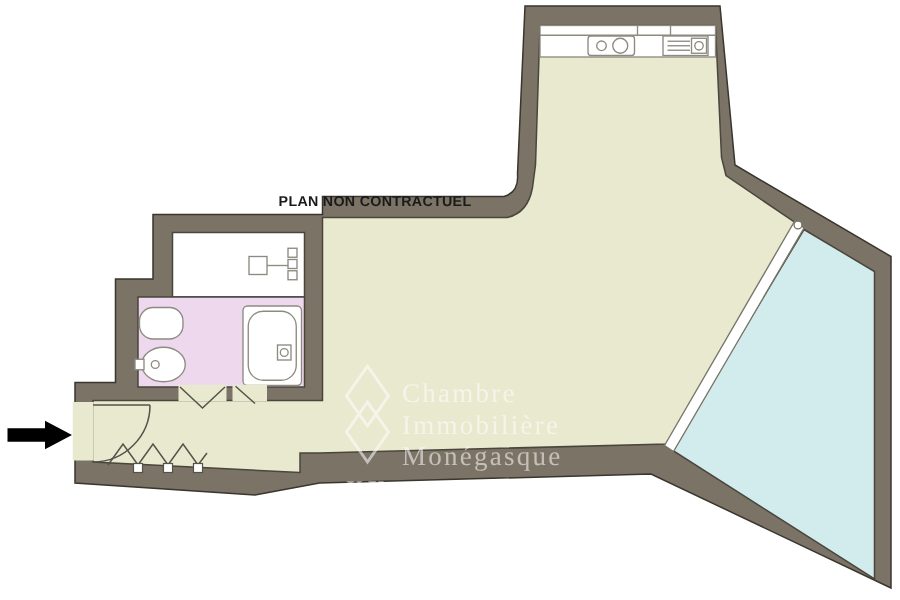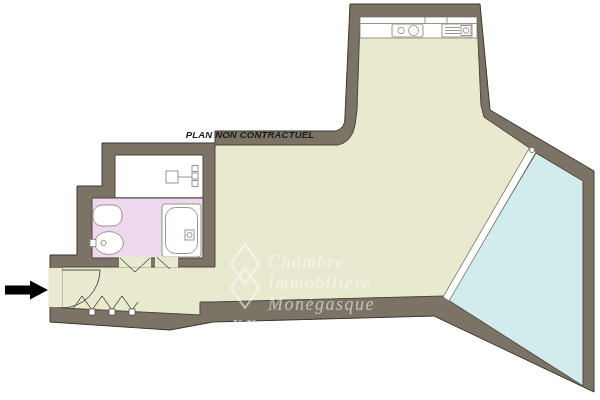--- a/index.html
+++ b/index.html
@@ -1,17 +1,17 @@
 <!DOCTYPE html>
 <html><head>
 <meta charset="utf-8">
 <style>
   html,body{margin:0;padding:0;background:#ffffff;}
   .stage{position:relative;width:600px;height:400px;background:#ffffff;overflow:hidden;
-         font-family:"Liberation Sans",sans-serif;font-style:italic;}
+         font-family:"Liberation Sans",sans-serif;}
   svg{display:block;}
   .disclaimer{font-family:"Liberation Sans",sans-serif;font-weight:bold;font-size:9.5px;
               letter-spacing:.2px;fill:#1a1a1a;}
   .wm-text{font-family:"Liberation Serif",serif;font-size:18px;letter-spacing:1.5px;fill:#ffffff;}
   .wm-mark{font-family:"Liberation Serif",serif;font-size:16px;font-weight:bold;letter-spacing:3px;fill:#ffffff;}
 </style>
 </head>
 <body>
 
 <div class="stage">

